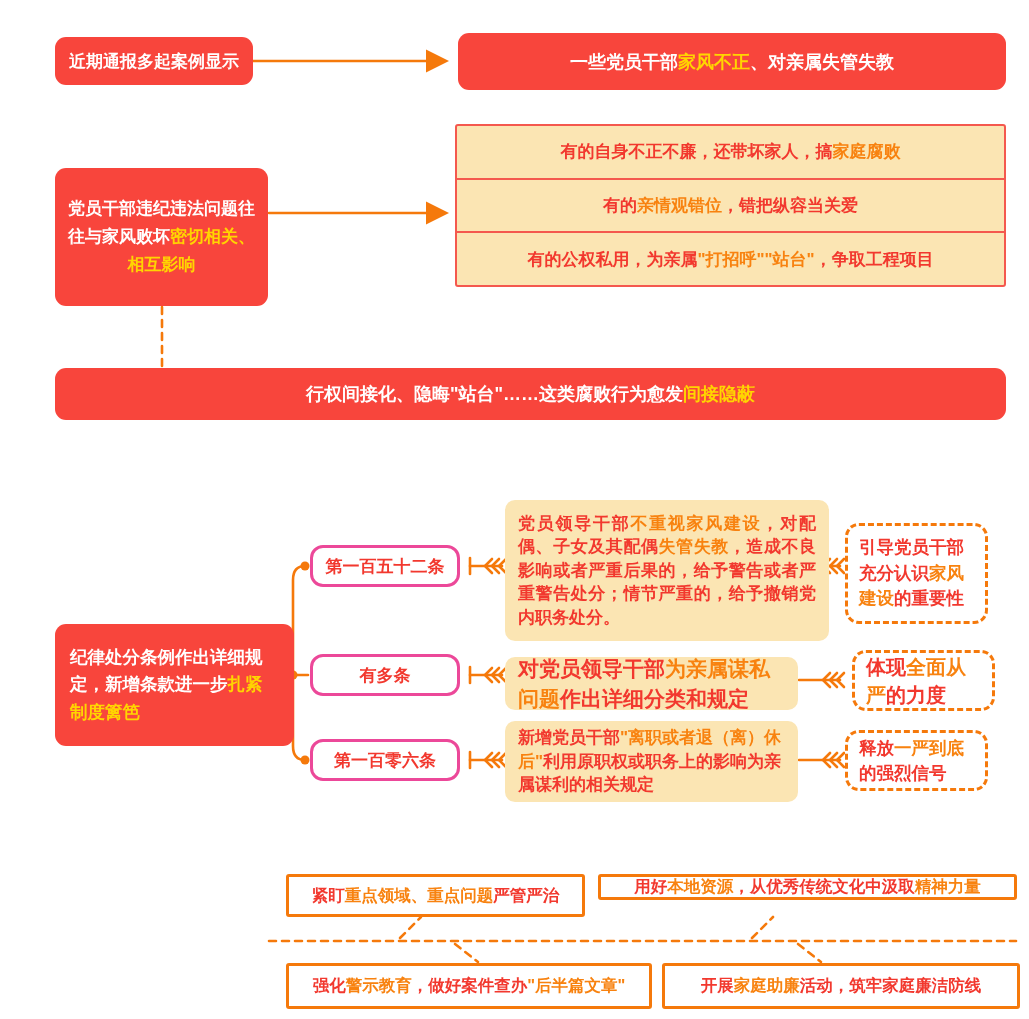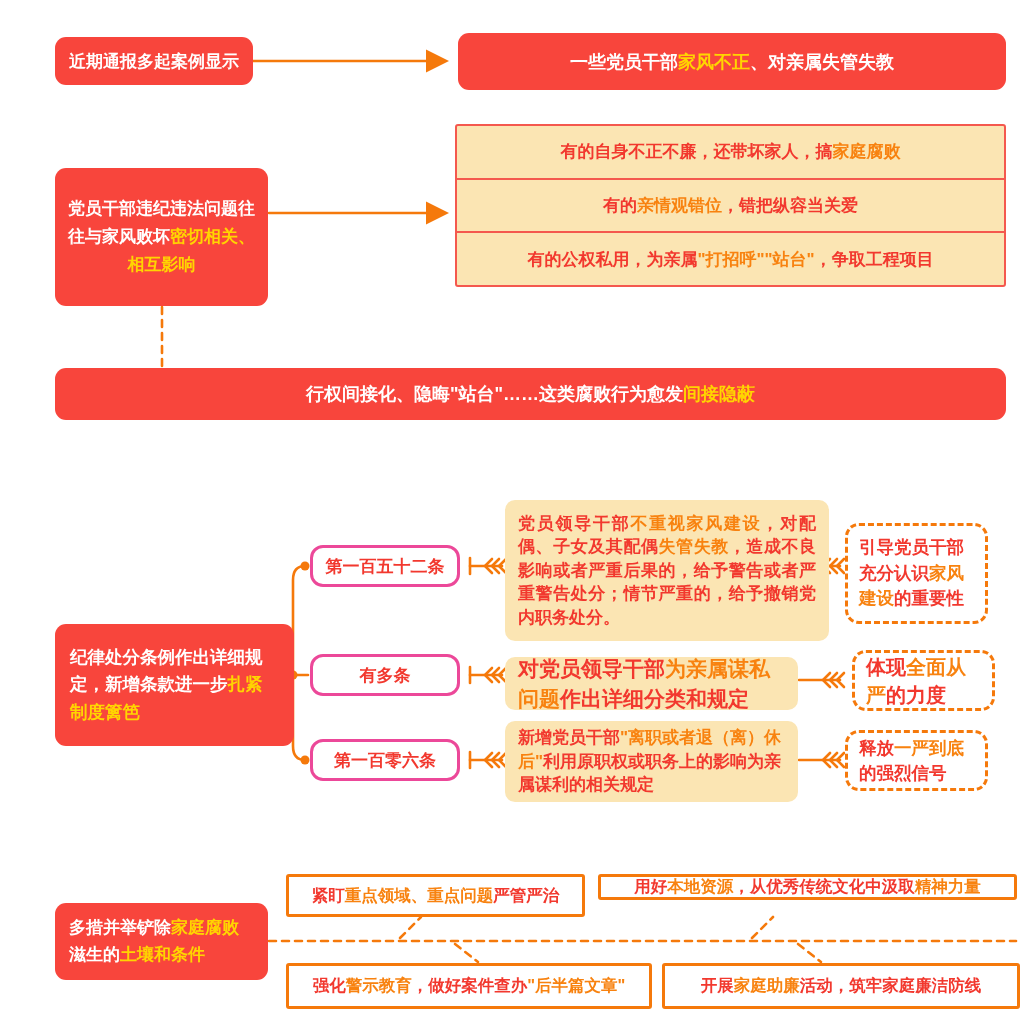--- a/index.html
+++ b/index.html
@@ -152,23 +152,20 @@
   <div class="box dashedbox" style="left:845px;top:523px;width:143px;height:101px;font-size:17.5px;line-height:1.45;padding:6px 11px;">
       <span><span class="r">引导党员干部充分认识</span><span class="o">家风建设</span><span class="r">的重要性</span></span>
     </div>
   <div class="box dashedbox" style="left:852px;top:650px;width:143px;height:61px;font-size:20px;line-height:1.4;padding:4px 11px;">
       <span><span class="r">体现</span><span class="o">全面从严</span><span class="r">的力度</span></span>
     </div>
   <div class="box dashedbox" style="left:845px;top:730px;width:143px;height:61px;font-size:17.5px;line-height:1.4;padding:4px 11px;">
       <span><span class="r">释放</span><span class="o">一严到底</span><span class="r">的强烈信号</span></span>
     </div>
 
-  <div class="box red tleft" style="left:55px;top:903px;width:213px;height:77px;font-size:17px;line-height:1.55;padding:6px 14px;">
-      <span><span class="w">多措并举铲除</span><span class="y">家庭腐败</span><span class="w">滋生的</span><span class="y">土壤和条件</span></span>
-    </div>
   <div class="box plainbox tcenter" style="left:286px;top:874px;width:299px;height:43px;font-size:16.5px;">
       <span><span class="r">紧盯</span><span class="o">重点领域、重点问题</span><span class="r">严管严治</span></span>
     </div>
   <div class="box plainbox tcenter" style="left:598px;top:874px;width:419px;height:26px;font-size:16.5px;">
       <span><span class="r">用好</span><span class="o">本地资源</span><span class="r">，从优秀传统文化中汲取</span><span class="o">精神力量</span></span>
     </div>
   <div class="box plainbox tcenter" style="left:286px;top:963px;width:366px;height:46px;font-size:16.5px;">
       <span><span class="r">强化</span><span class="o">警示教育</span><span class="r">，做好案件查办</span><span class="o">"后半篇文章"</span></span>
     </div>
   <div class="box plainbox tcenter" style="left:662px;top:963px;width:358px;height:46px;font-size:16.5px;">

